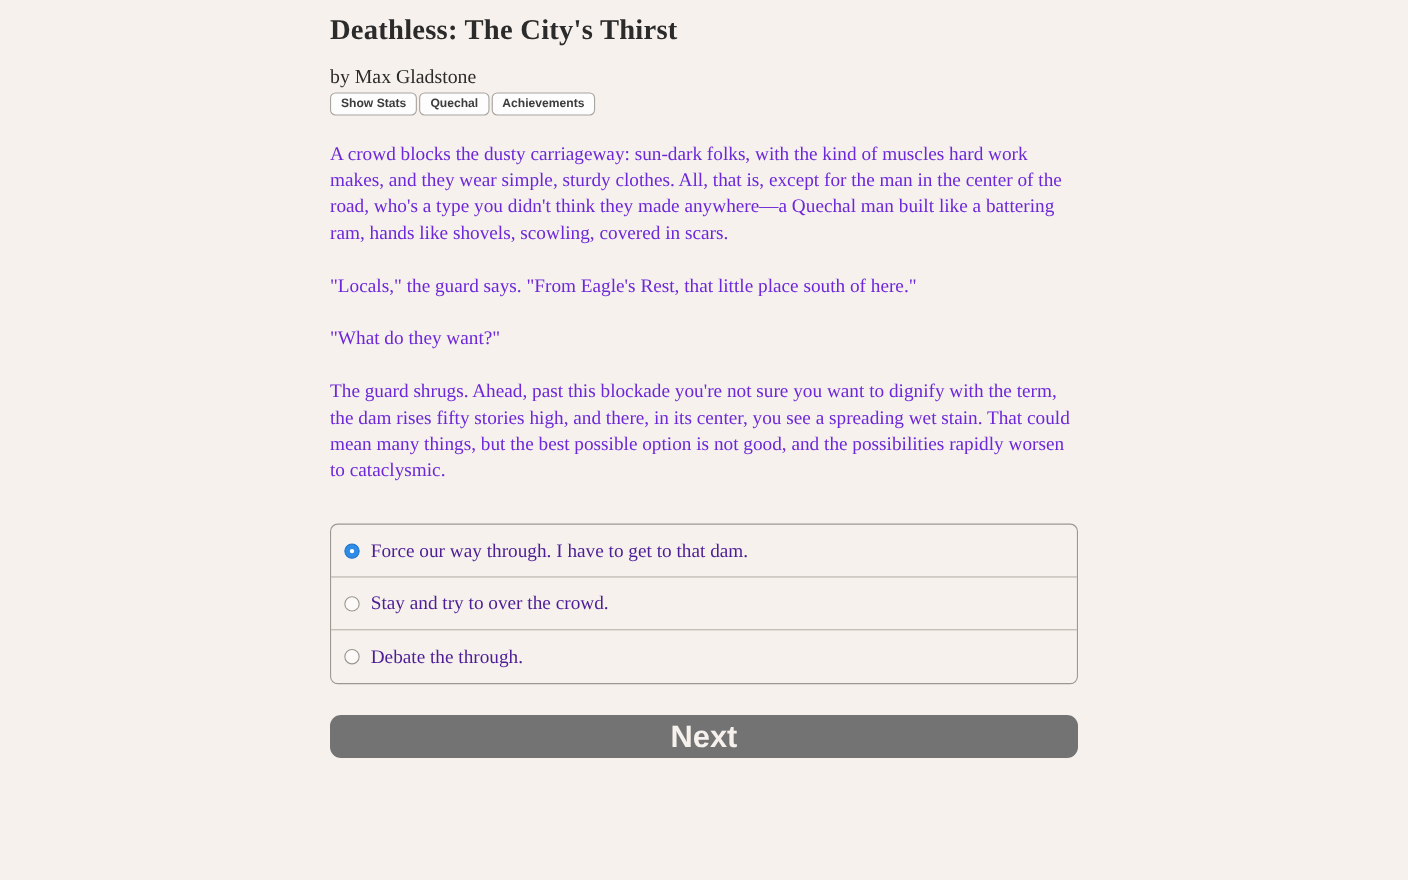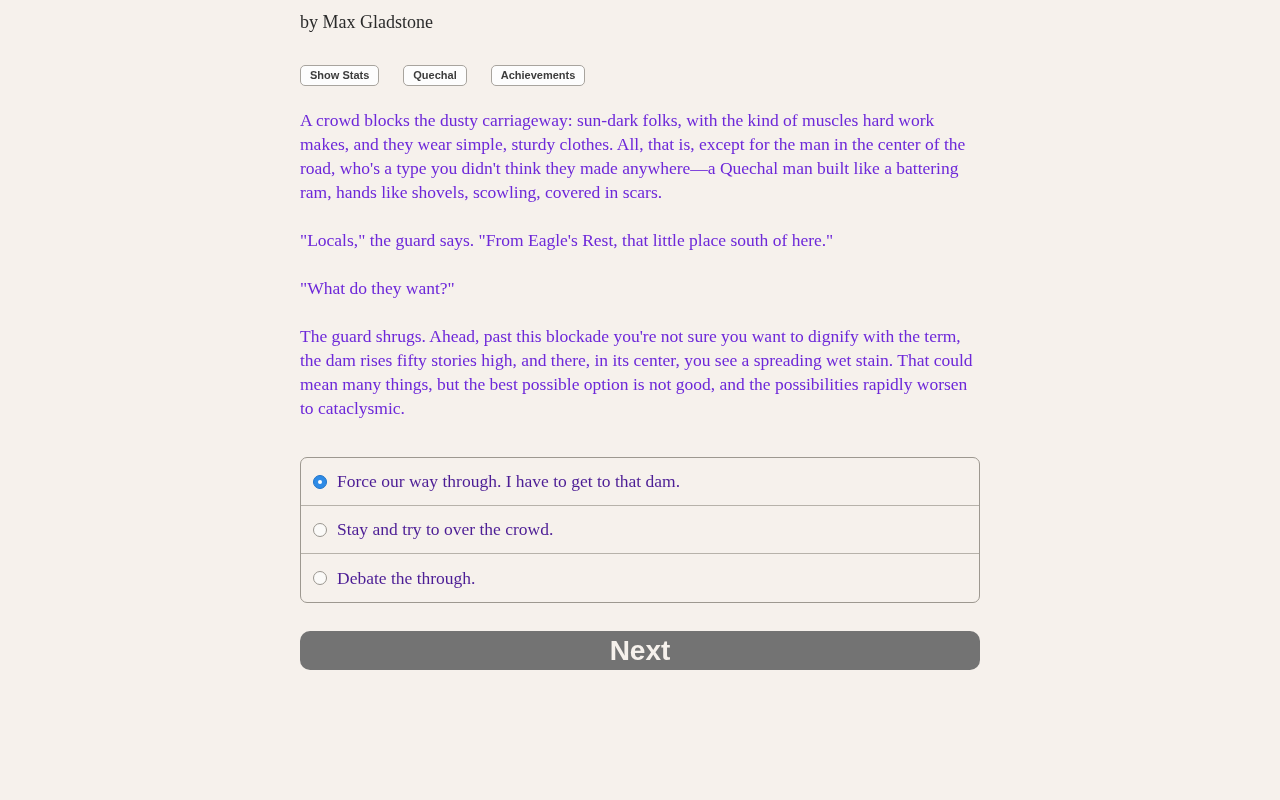--- a/index.html
+++ b/index.html
@@ -19,25 +19,25 @@
   h1.title {
     font-size: 26px;
     font-weight: 700;
     letter-spacing: 0.2px;
     color: #2b2b2b;
     margin-bottom: 17px;
   }
   .author {
     font-size: 18px;
     color: #2b2b2b;
-    margin-bottom: 32px;
+    margin-bottom: 4px;
   }
   .toolbar {
     display: flex;
-    gap: 24px;
+    gap: 2px;
     margin-bottom: 22px;
   }
   .toolbar button {
     font-family: "Liberation Sans", sans-serif;
     font-size: 11px;
     font-weight: 700;
     color: #3c3c3c;
     background: #fdfdfd;
     border: 1px solid #a8a49e;
     border-radius: 5px;
@@ -102,20 +102,21 @@
     font-size: 28px;
     font-weight: 700;
     cursor: pointer;
   }
 </style>
 </head>
 <body>
 
 <div class="content">
 
+  <h1 class="title">Deathless: The City's Thirst</h1>
 
   <p class="author">by Max Gladstone</p>
 
   <div class="toolbar">
     <button>Show Stats</button>
     <button>Quechal</button>
     <button>Achievements</button>
   </div>
 
   <p class="para">A crowd blocks the dusty carriageway: sun-dark folks, with the kind of muscles hard work makes, and they wear simple, sturdy clothes. All, that is, except for the man in the center of the road, who's a type you didn't think they made anywhere—a Quechal man built like a battering ram, hands like shovels, scowling, covered in scars.</p>

